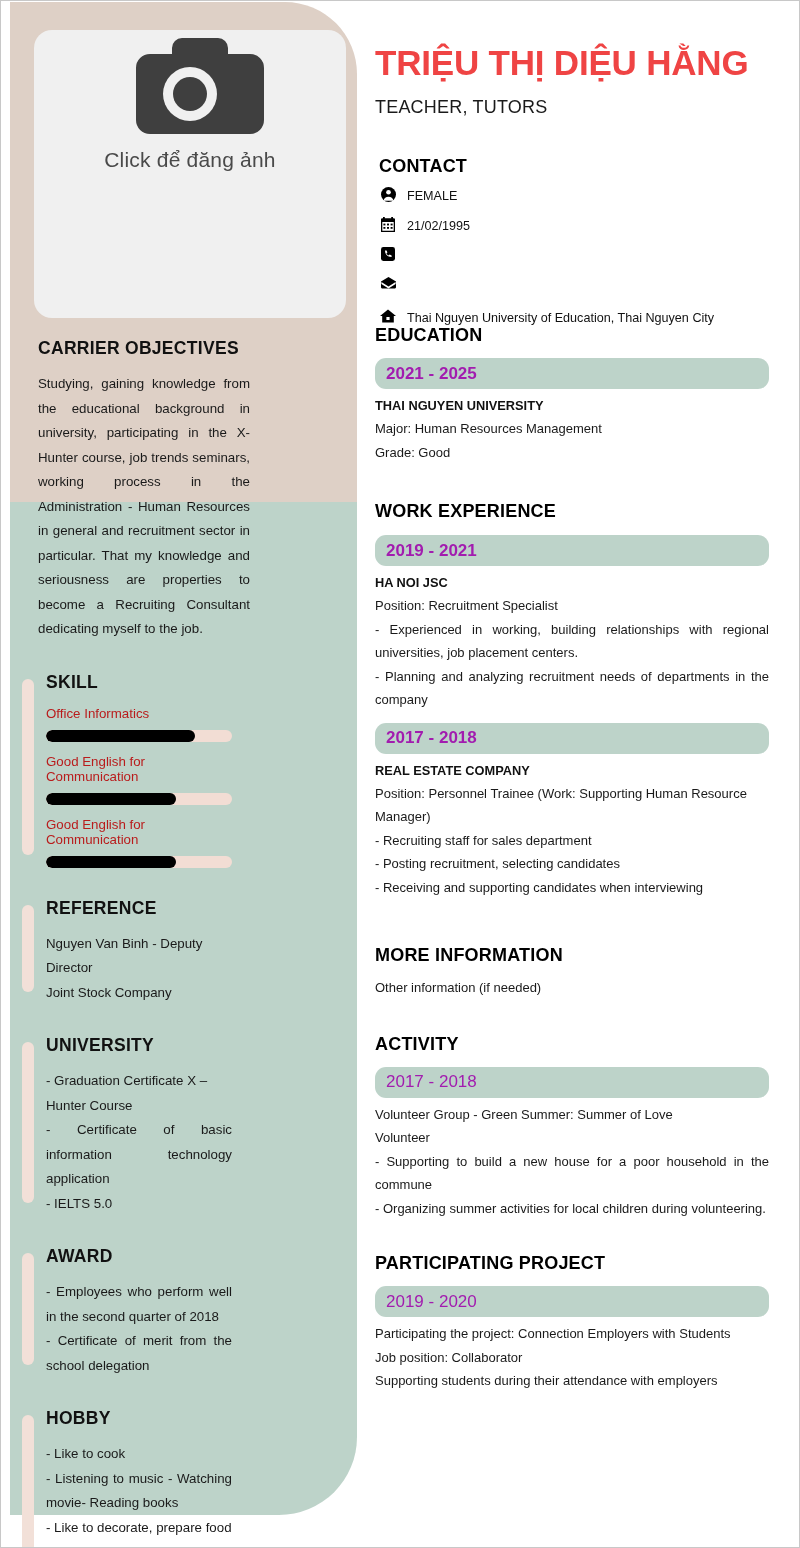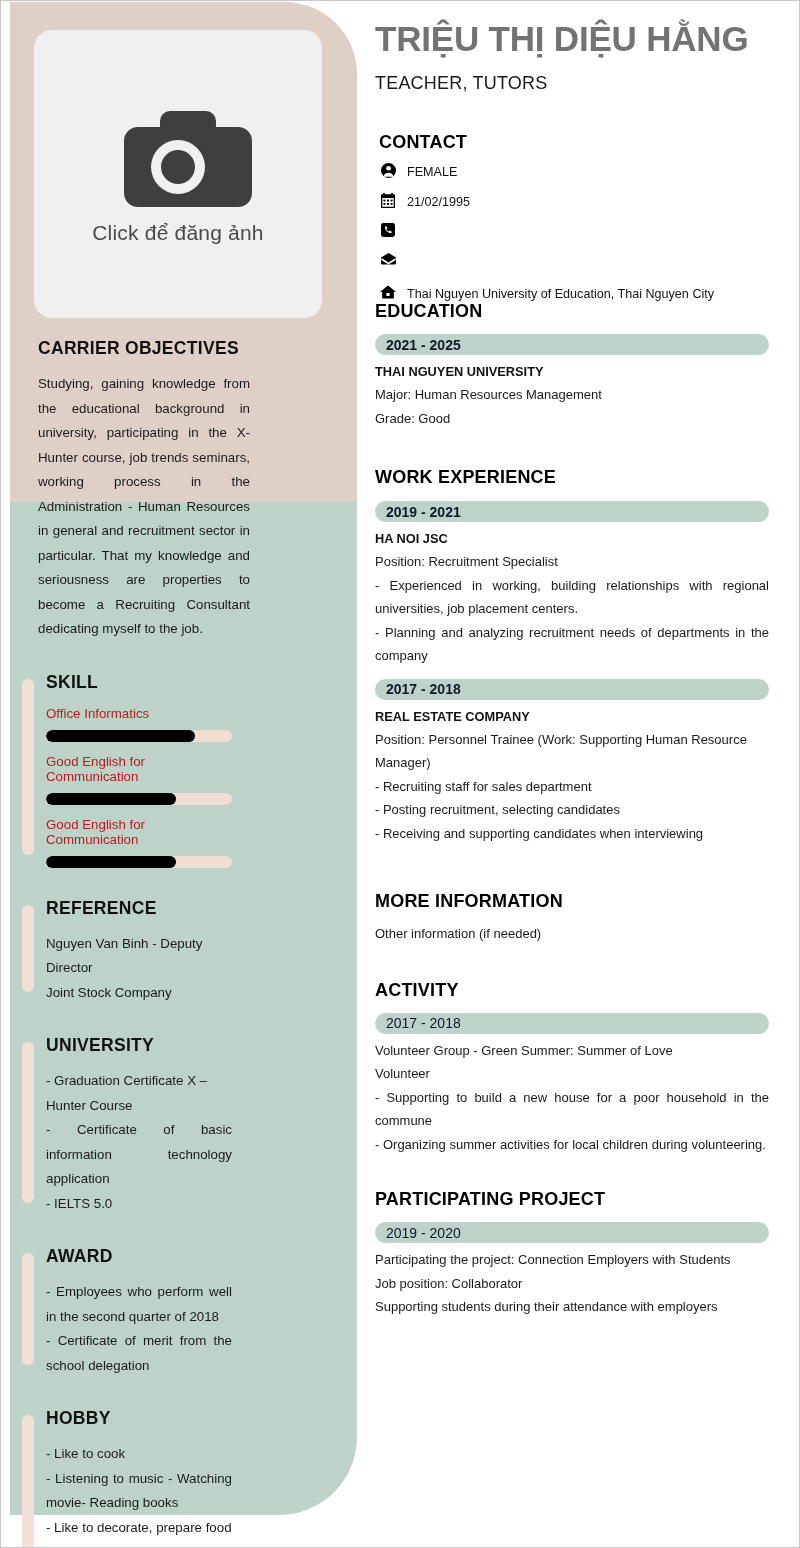--- a/index.html
+++ b/index.html
@@ -34,27 +34,26 @@
     position: absolute;
     left: 8px; top: 500px;
     width: 347px; height: 1013px;
     background: #bdd3c9;
     border-bottom-right-radius: 78px;
   }
 
   .photo-box {
     position: absolute;
     left: 32px; top: 28px;
-    width: 288px; height: 288px;
+    width: 312px; height: 288px;
     background: #f0f0f0;
     border-radius: 18px;
     display: flex;
     flex-direction: column;
     align-items: center;
-    justify-content: center;
   }
   .camera-icon { width: 150px; height: 104px; display:block; }
   .photo-label {
     margin-top: 14px;
     font-size: 21px;
     color: #4a4a4a;
     letter-spacing: .2px;
   }
 
   .left-content {
@@ -103,22 +102,22 @@
   #right-col {
     position: absolute;
     left: 374px; top: 1px;
     width: 394px;
   }
   .name {
     font-size: 35px;
     font-weight: bold;
     line-height: 41px;
     letter-spacing: -0.2px;
-    color: #737373;
-    margin-top: 16px;
+    color: #ef4444;
+    margin-top: 40px;
   }
   .job-title {
     font-size: 18px;
     color: #1a1a1a;
     margin-top: 14px;
     letter-spacing: .2px;
   }
   .rsec-title {
     font-size: 18px;
     font-weight: bold;
@@ -143,27 +142,27 @@
     line-height: 17px;
     color: #111;
     padding-top: 2px;
     padding-left: 6px;
   }
   .addr-row { margin-top: 11px; }
   .addr-val { max-width: 352px; }
 
   .edu-head { margin-top: 14px; }
   .badge {
-    height: 21px;
+    height: 31px;
     background: #bdd3c9;
     border-radius: 11px;
     display: flex; align-items: center;
     padding-left: 11px;
-    font-size: 14px;
-    color: #0f172a;
+    font-size: 17px;
+    color: #a21caf;
     margin-bottom: 5px;
   }
   .badge.bold { font-weight: bold; }
   .org {
     font-size: 12.8px; font-weight: bold; color: #111;
     line-height: 23px;
   }
   .rline {
     font-size: 13px; color: #1a1a1a; line-height: 23.5px;
   }

